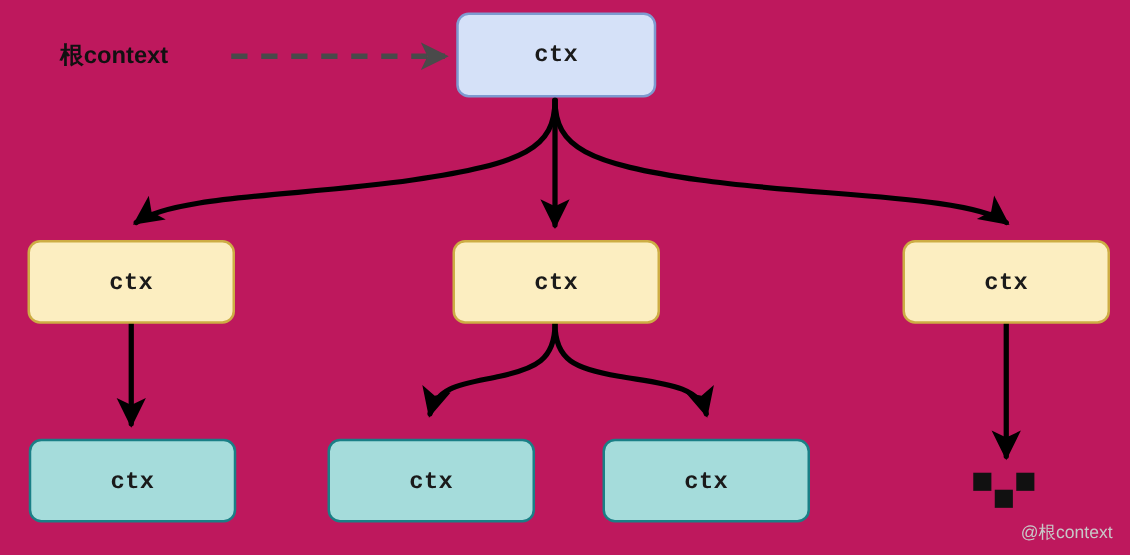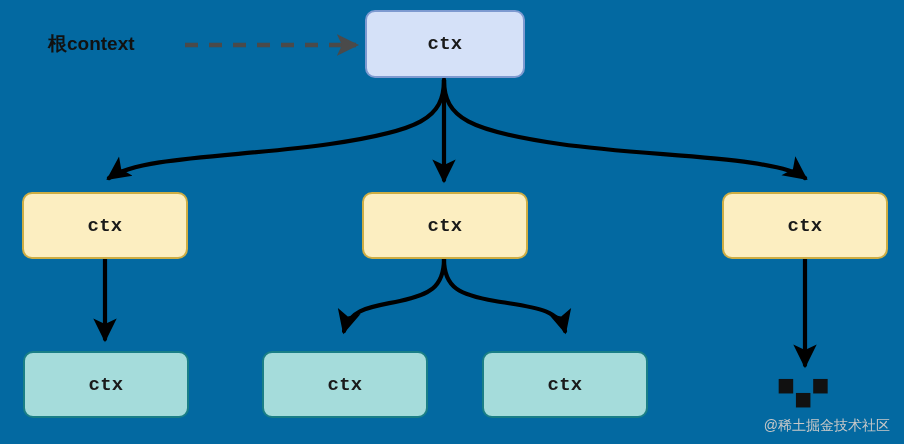--- a/index.html
+++ b/index.html
@@ -7,21 +7,21 @@
     padding: 0;
     background: #ffffff;
   }
   body {
     font-family: "Liberation Sans", "DejaVu Sans", sans-serif;
   }
   #diagram-root {
     position: relative;
     width: 904px;
     height: 444px;
-    background: #0369a1;
+    background: #be185d;
     overflow: hidden;
   }
   #edge-layer {
     position: absolute;
     left: 0;
     top: 0;
     width: 904px;
     height: 444px;
   }
   .node {
@@ -143,15 +143,15 @@
   <div class="node node-leaf" style="left:262px; top:351px; width:166px; height:67px;">
     <span class="node-label">ctx</span>
   </div>
 
   <div class="node node-leaf" style="left:482px; top:351px; width:166px; height:67px;">
     <span class="node-label">ctx</span>
   </div>
 
   <div id="ellipsis-node">■ ■ ■</div>
 
-  <div id="watermark">@稀土掘金技术社区</div>
+  <div id="watermark">@根context</div>
 
 </div>
 
 </body></html>

